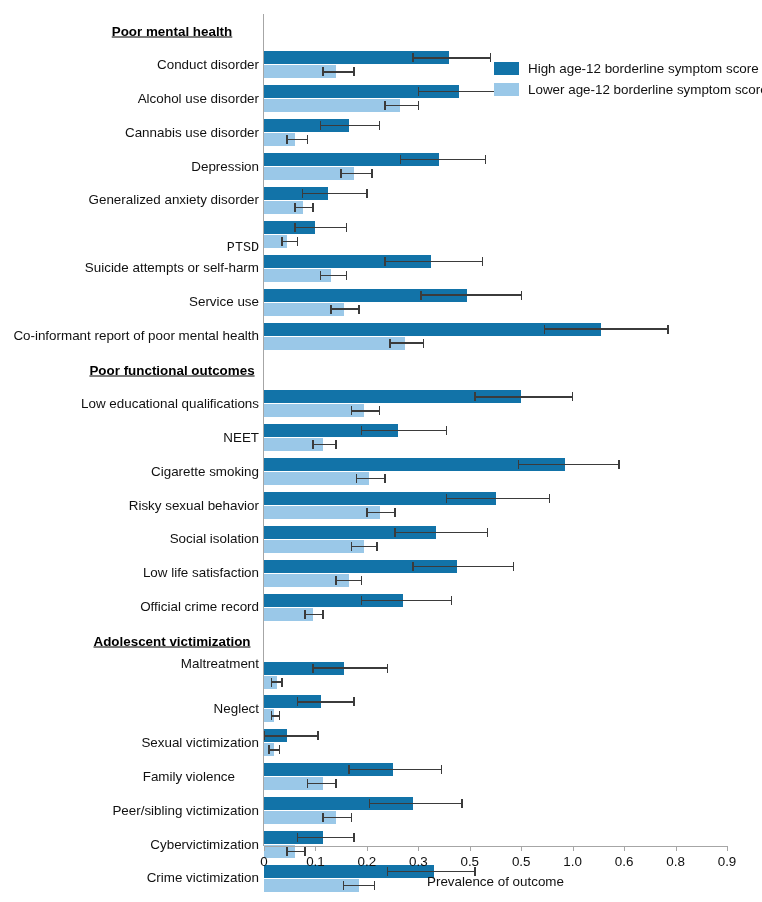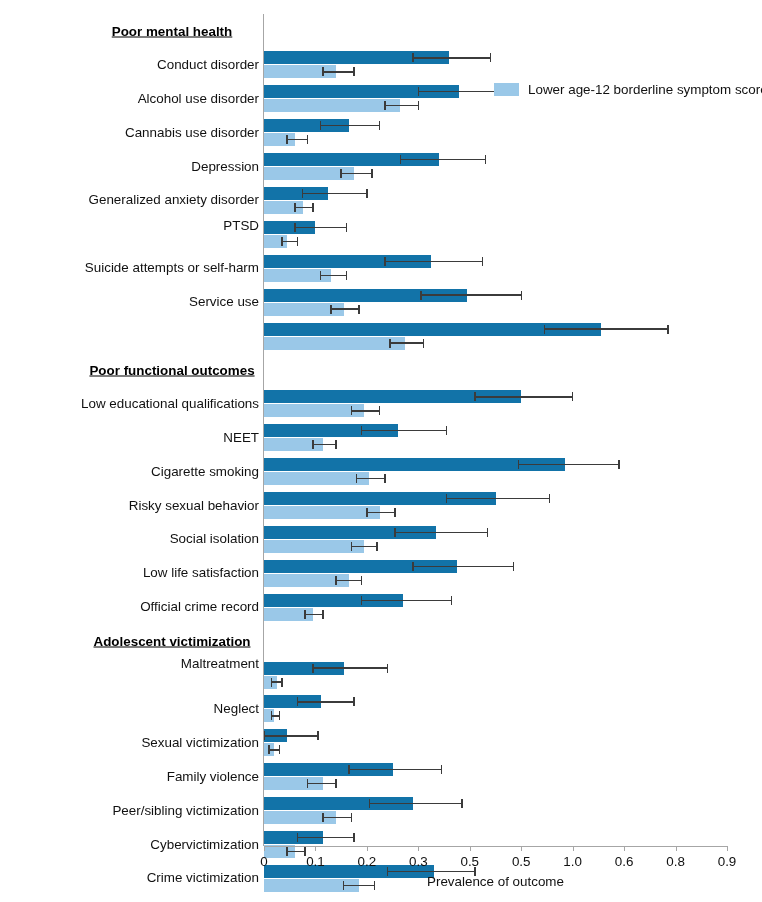--- a/index.html
+++ b/index.html
@@ -94,21 +94,21 @@
     <div class="bar dark" style="left: 264px; top: 186.95px; width: 64.3056px; height: 13px;"></div>
     <div class="bar light" style="left: 264px; top: 200.95px; width: 38.5833px; height: 13px;"></div>
     <div></div>
     <div class="err-line" style="left: 302.583px; top: 192.75px; width: 64.3056px;"></div>
     <div class="err-cap" style="left: 301.883px; top: 188.95px; height: 9px;"></div>
     <div class="err-cap" style="left: 366.189px; top: 188.95px; height: 9px;"></div>
     <div></div>
     <div class="err-line" style="left: 294.867px; top: 206.75px; width: 18.0056px;"></div>
     <div class="err-cap" style="left: 294.167px; top: 202.95px; height: 9px;"></div>
     <div class="err-cap" style="left: 312.172px; top: 202.95px; height: 9px;"></div>
-    <div class="row-label" style="top: 226px; right: 503px;">PTSD</div>
+    <div class="row-label" style="top: 248px; right: 503px; font-family: Liberation Mono, monospace;">PTSD</div>
     <div class="bar dark" style="left: 264px; top: 220.85px; width: 51.4444px; height: 13px;"></div>
     <div class="bar light" style="left: 264px; top: 234.85px; width: 23.15px; height: 13px;"></div>
     <div></div>
     <div class="err-line" style="left: 294.867px; top: 226.65px; width: 51.4444px;"></div>
     <div class="err-cap" style="left: 294.167px; top: 222.85px; height: 9px;"></div>
     <div class="err-cap" style="left: 345.611px; top: 222.85px; height: 9px;"></div>
     <div></div>
     <div class="err-line" style="left: 282.006px; top: 240.65px; width: 15.4333px;"></div>
     <div class="err-cap" style="left: 281.306px; top: 236.85px; height: 9px;"></div>
     <div class="err-cap" style="left: 296.739px; top: 236.85px; height: 9px;"></div>
@@ -127,20 +127,21 @@
     <div class="bar dark" style="left: 264px; top: 288.65px; width: 203.206px; height: 13px;"></div>
     <div class="bar light" style="left: 264px; top: 302.65px; width: 79.7389px; height: 13px;"></div>
     <div></div>
     <div class="err-line" style="left: 420.906px; top: 294.45px; width: 100.317px;"></div>
     <div class="err-cap" style="left: 420.206px; top: 290.65px; height: 9px;"></div>
     <div class="err-cap" style="left: 520.522px; top: 290.65px; height: 9px;"></div>
     <div></div>
     <div class="err-line" style="left: 330.878px; top: 308.45px; width: 28.2944px;"></div>
     <div class="err-cap" style="left: 330.178px; top: 304.65px; height: 9px;"></div>
     <div class="err-cap" style="left: 358.472px; top: 304.65px; height: 9px;"></div>
+    <div class="row-label" style="top: 336.05px; right: 503px;">Co-informant report of poor mental health</div>
     <div class="bar dark" style="left: 264px; top: 322.55px; width: 336.961px; height: 13px;"></div>
     <div class="bar light" style="left: 264px; top: 336.55px; width: 141.472px; height: 13px;"></div>
     <div></div>
     <div class="err-line" style="left: 544.372px; top: 328.35px; width: 123.467px;"></div>
     <div class="err-cap" style="left: 543.672px; top: 324.55px; height: 9px;"></div>
     <div class="err-cap" style="left: 667.139px; top: 324.55px; height: 9px;"></div>
     <div></div>
     <div class="err-line" style="left: 390.039px; top: 342.35px; width: 33.4389px;"></div>
     <div class="err-cap" style="left: 389.339px; top: 338.55px; height: 9px;"></div>
     <div class="err-cap" style="left: 422.778px; top: 338.55px; height: 9px;"></div>
@@ -249,21 +250,21 @@
     <div class="bar dark" style="left: 264px; top: 729.35px; width: 23.15px; height: 13px;"></div>
     <div class="bar light" style="left: 264px; top: 743.35px; width: 10.2889px; height: 13px;"></div>
     <div></div>
     <div class="err-line" style="left: 264px; top: 735.15px; width: 54.0167px;"></div>
     <div class="err-cap" style="left: 263.3px; top: 731.35px; height: 9px;"></div>
     <div class="err-cap" style="left: 317.317px; top: 731.35px; height: 9px;"></div>
     <div></div>
     <div class="err-line" style="left: 269.144px; top: 749.15px; width: 10.2889px;"></div>
     <div class="err-cap" style="left: 268.444px; top: 745.35px; height: 9px;"></div>
     <div class="err-cap" style="left: 278.733px; top: 745.35px; height: 9px;"></div>
-    <div class="row-label" style="top: 776.75px; right: 503px;">Family violence</div>
+    <div class="row-label" style="top: 776.75px; right: 527px;">Family violence</div>
     <div class="bar dark" style="left: 264px; top: 763.25px; width: 128.611px; height: 13px;"></div>
     <div class="bar light" style="left: 264px; top: 777.25px; width: 59.1611px; height: 13px;"></div>
     <div></div>
     <div class="err-line" style="left: 348.883px; top: 769.05px; width: 92.6px;"></div>
     <div class="err-cap" style="left: 348.183px; top: 765.25px; height: 9px;"></div>
     <div class="err-cap" style="left: 440.783px; top: 765.25px; height: 9px;"></div>
     <div></div>
     <div class="err-line" style="left: 307.728px; top: 783.05px; width: 28.2944px;"></div>
     <div class="err-cap" style="left: 307.028px; top: 779.25px; height: 9px;"></div>
     <div class="err-cap" style="left: 335.322px; top: 779.25px; height: 9px;"></div>
@@ -317,17 +318,21 @@
     <div class="tick" style="left: 572.667px; top: 845.5px; height: 5px;"></div>
     <div class="tick-label" style="left: 572.667px; top: 853.5px;">1.0</div>
     <div class="tick" style="left: 624.111px; top: 845.5px; height: 5px;"></div>
     <div class="tick-label" style="left: 624.111px; top: 853.5px;">0.6</div>
     <div class="tick" style="left: 675.556px; top: 845.5px; height: 5px;"></div>
     <div class="tick-label" style="left: 675.556px; top: 853.5px;">0.8</div>
     <div class="tick" style="left: 727px; top: 845.5px; height: 5px;"></div>
     <div class="tick-label" style="left: 727px; top: 853.5px;">0.9</div>
     <div class="axis-title" style="left: 495.5px; top: 873.5px;">Prevalence of outcome</div>
     <div class="legend" style="left: 494px; top: 60px; width: 268px; height: 44px;"></div>
+    <div class="legend-row" style="left: 494px; top: 62px;">
+      <span class="legend-swatch dark"></span>
+      <span class="legend-text">High age-12 borderline symptom score</span>
+    </div>
     <div class="legend-row" style="left: 494px; top: 83px;">
       <span class="legend-swatch light"></span>
       <span class="legend-text">Lower age-12 borderline symptom score</span>
     </div>
   </div>
 
 </body></html>

